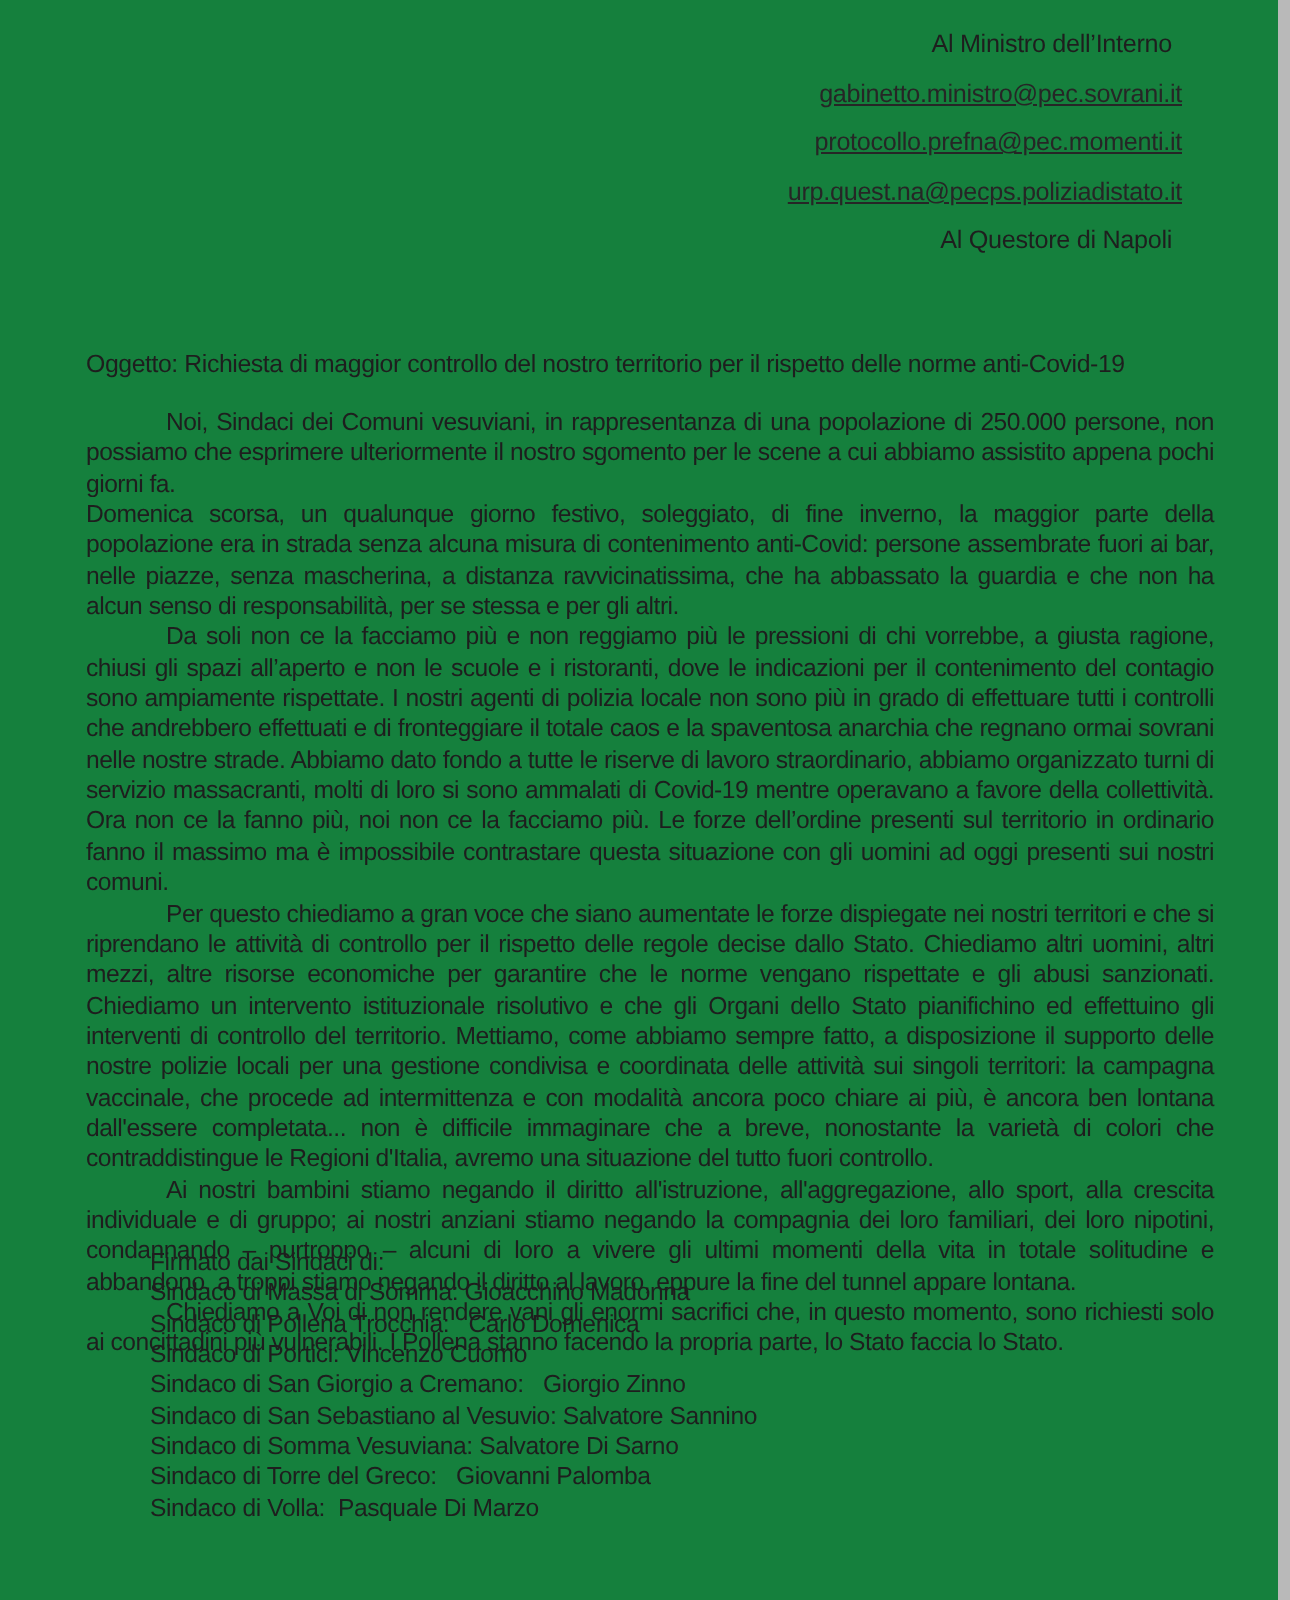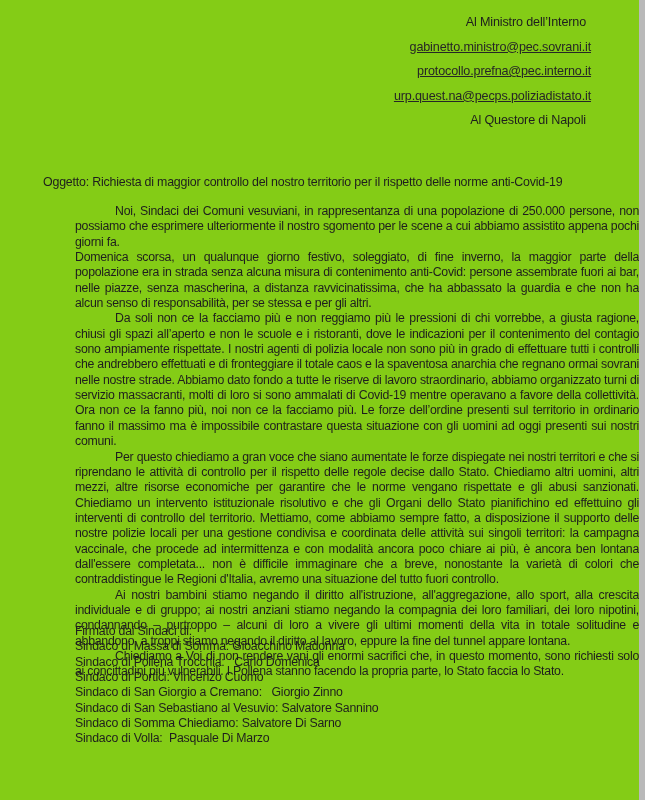--- a/index.html
+++ b/index.html
@@ -5,60 +5,59 @@
   html, body { margin: 0; padding: 0; }
   body {
     width: 645px; height: 800px; overflow: hidden;
     background: #ffffff;
     font-family: "Liberation Sans", sans-serif;
     color: #1e1e1e;
     position: relative;
   }
   .page {
     position: absolute; left: 0; top: 0; width: 639px; height: 800px;
-    background: #84cc16;
+    background: #15803d;
   }
   .right-edge {
     position: absolute; right: 0; top: 0; width: 6px; height: 800px;
     background: #b9b9b9;
   }
   .recipients {
     position: absolute; right: 48px; top: 10px; width: 320px;
     text-align: right; font-size: 12.6px; letter-spacing: -0.15px;
   }
   .recipients .r { height: 24.6px; line-height: 24.6px; white-space: nowrap; }
   .recipients .name { padding-right: 5px; }
   .recipients .email { text-decoration: underline; color: #262626; }
   .subject {
     position: absolute; left: 43px; top: 175px; width: 570px;
     font-size: 12.4px; letter-spacing: -0.2px; white-space: nowrap;
   }
   .body-text {
     position: absolute; left: 43px; top: 204px; width: 564px;
     font-size: 12.3px; line-height: 15.35px; letter-spacing: -0.25px;
     text-align: justify;
-    margin-left: 32px;
   }
   .body-text p { margin: 0; text-indent: 40px; }
   .body-text p.noindent { text-indent: 0; }
   .signatures {
     position: absolute; left: 43px; top: 624px; width: 400px;
     font-size: 12.3px; line-height: 15.35px; letter-spacing: -0.2px; margin-left: 32px;
   }
   .signatures .s { white-space: pre; }
 </style>
 </head>
 <body>
 
 <div class="page">
 
   <div class="recipients">
     <div class="r name">Al Ministro dell’Interno</div>
     <div class="r"><span class="email">gabinetto.ministro@pec.sovrani.it</span></div>
-    <div class="r"><span class="email">protocollo.prefna@pec.interno.it</span></div>
+    <div class="r"><span class="email">protocollo.prefna@pec.momenti.it</span></div>
     <div class="r"><span class="email">urp.quest.na@pecps.poliziadistato.it</span></div>
     <div class="r name">Al Questore di Napoli</div>
   </div>
 
   <div class="subject">Oggetto: Richiesta di maggior controllo del nostro territorio per il rispetto delle norme anti-Covid-19</div>
 
   <div class="body-text">
     <p>Noi, Sindaci dei Comuni vesuviani, in rappresentanza di una popolazione di 250.000 persone, non possiamo che esprimere ulteriormente il nostro sgomento per le scene a cui abbiamo assistito appena pochi giorni fa.</p>
     <p class="noindent">Domenica scorsa, un qualunque giorno festivo, soleggiato, di fine inverno, la maggior parte della popolazione era in strada senza alcuna misura di contenimento anti-Covid: persone assembrate fuori ai bar, nelle piazze, senza mascherina, a distanza ravvicinatissima, che ha abbassato la guardia e che non ha alcun senso di responsabilità, per se stessa e per gli altri.</p>
     <p>Da soli non ce la facciamo più e non reggiamo più le pressioni di chi vorrebbe, a giusta ragione, chiusi gli spazi all’aperto e non le scuole e i ristoranti, dove le indicazioni per il contenimento del contagio sono ampiamente rispettate. I nostri agenti di polizia locale non sono più in grado di effettuare tutti i controlli che andrebbero effettuati e di fronteggiare il totale caos e la spaventosa anarchia che regnano ormai sovrani nelle nostre strade. Abbiamo dato fondo a tutte le riserve di lavoro straordinario, abbiamo organizzato turni di servizio massacranti, molti di loro si sono ammalati di Covid-19 mentre operavano a favore della collettività. Ora non ce la fanno più, noi non ce la facciamo più. Le forze dell’ordine presenti sul territorio in ordinario fanno il massimo ma è impossibile contrastare questa situazione con gli uomini ad oggi presenti sui nostri comuni.</p>
@@ -67,18 +66,19 @@
     <p>Chiediamo a Voi di non  rendere vani gli enormi sacrifici che, in questo momento, sono richiesti solo ai concittadini più vulnerabili. I Pollena stanno facendo la propria parte, lo Stato faccia lo Stato.</p>
   </div>
 
   <div class="signatures">
     <div class="s">Firmato dai Sindaci di:</div>
     <div class="s">Sindaco di Massa di Somma: Gioacchino Madonna</div>
     <div class="s">Sindaco di Pollena Trocchia:   Carlo Domenica</div>
     <div class="s">Sindaco di Portici: Vincenzo Cuomo</div>
     <div class="s">Sindaco di San Giorgio a Cremano:   Giorgio Zinno</div>
     <div class="s">Sindaco di San Sebastiano al Vesuvio: Salvatore Sannino</div>
-    <div class="s">Sindaco di Somma Chiediamo: Salvatore Di Sarno</div>
+    <div class="s">Sindaco di Somma Vesuviana: Salvatore Di Sarno</div>
+    <div class="s">Sindaco di Torre del Greco:   Giovanni Palomba</div>
     <div class="s">Sindaco di Volla:  Pasquale Di Marzo</div>
   </div>
 
 </div>
 <div class="right-edge"></div>
 
 </body></html>

